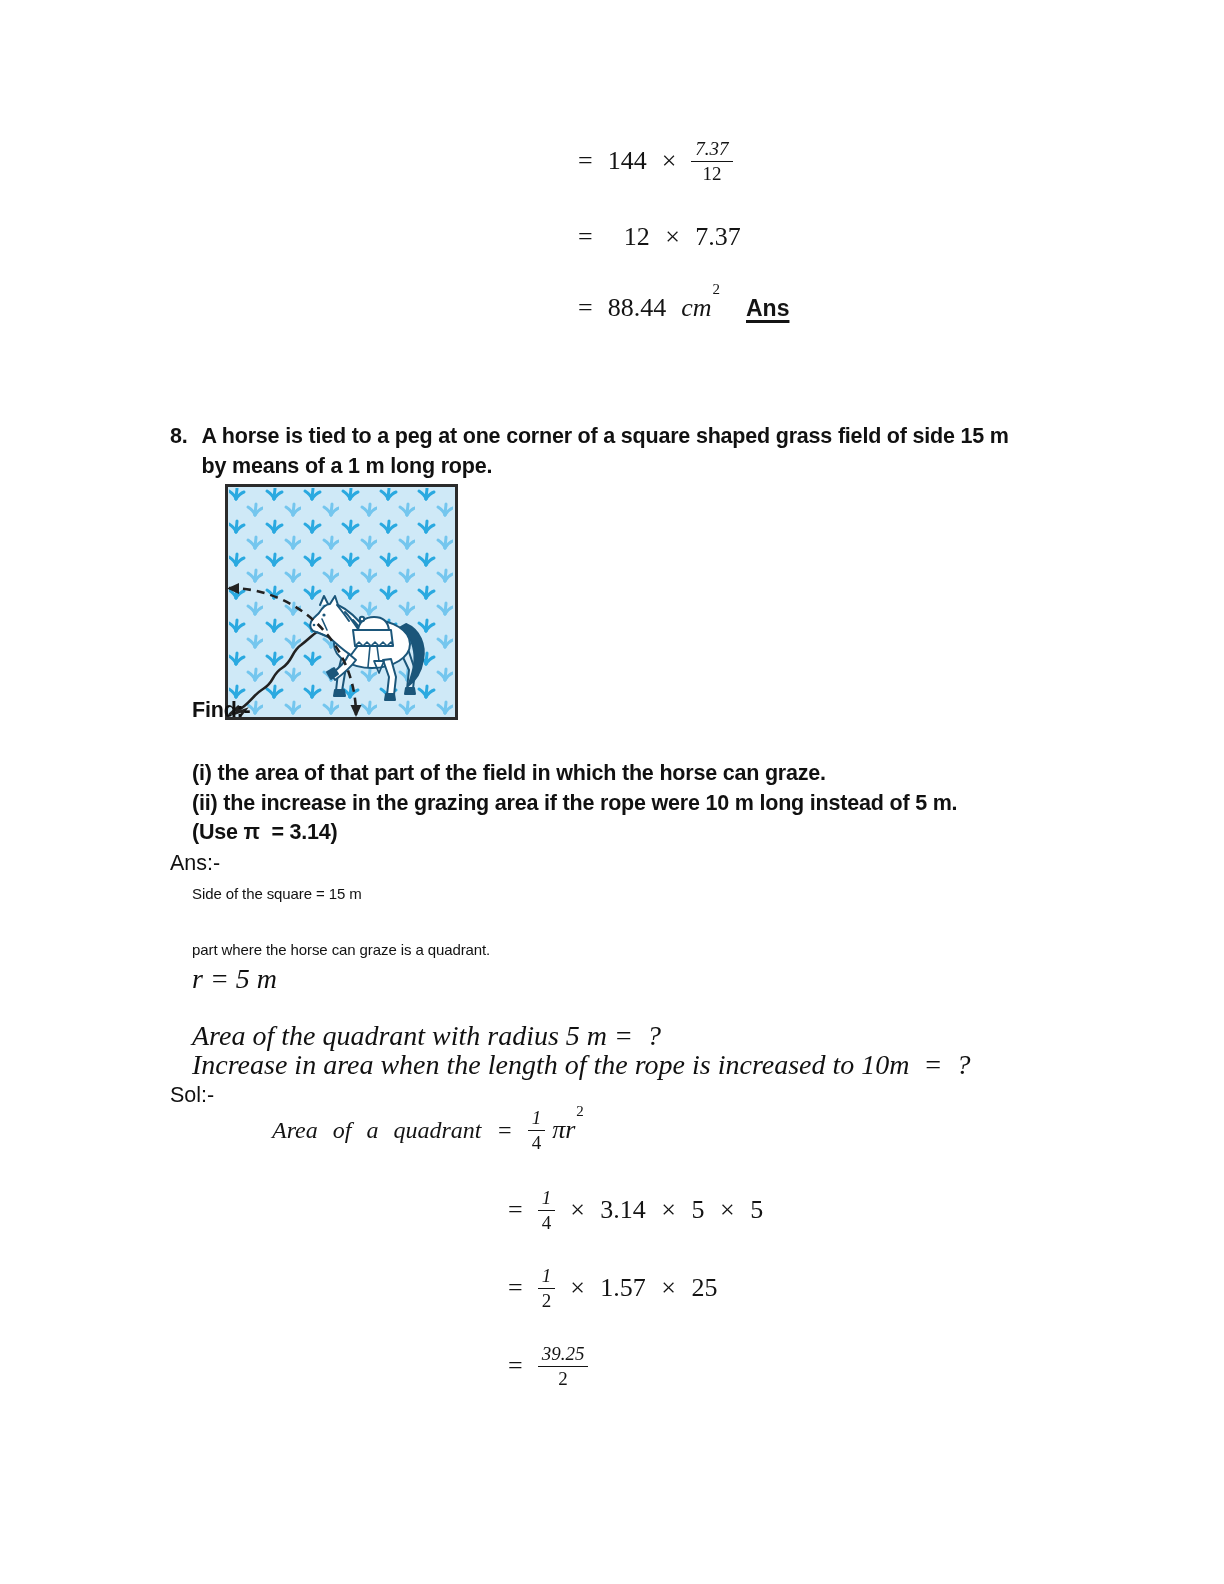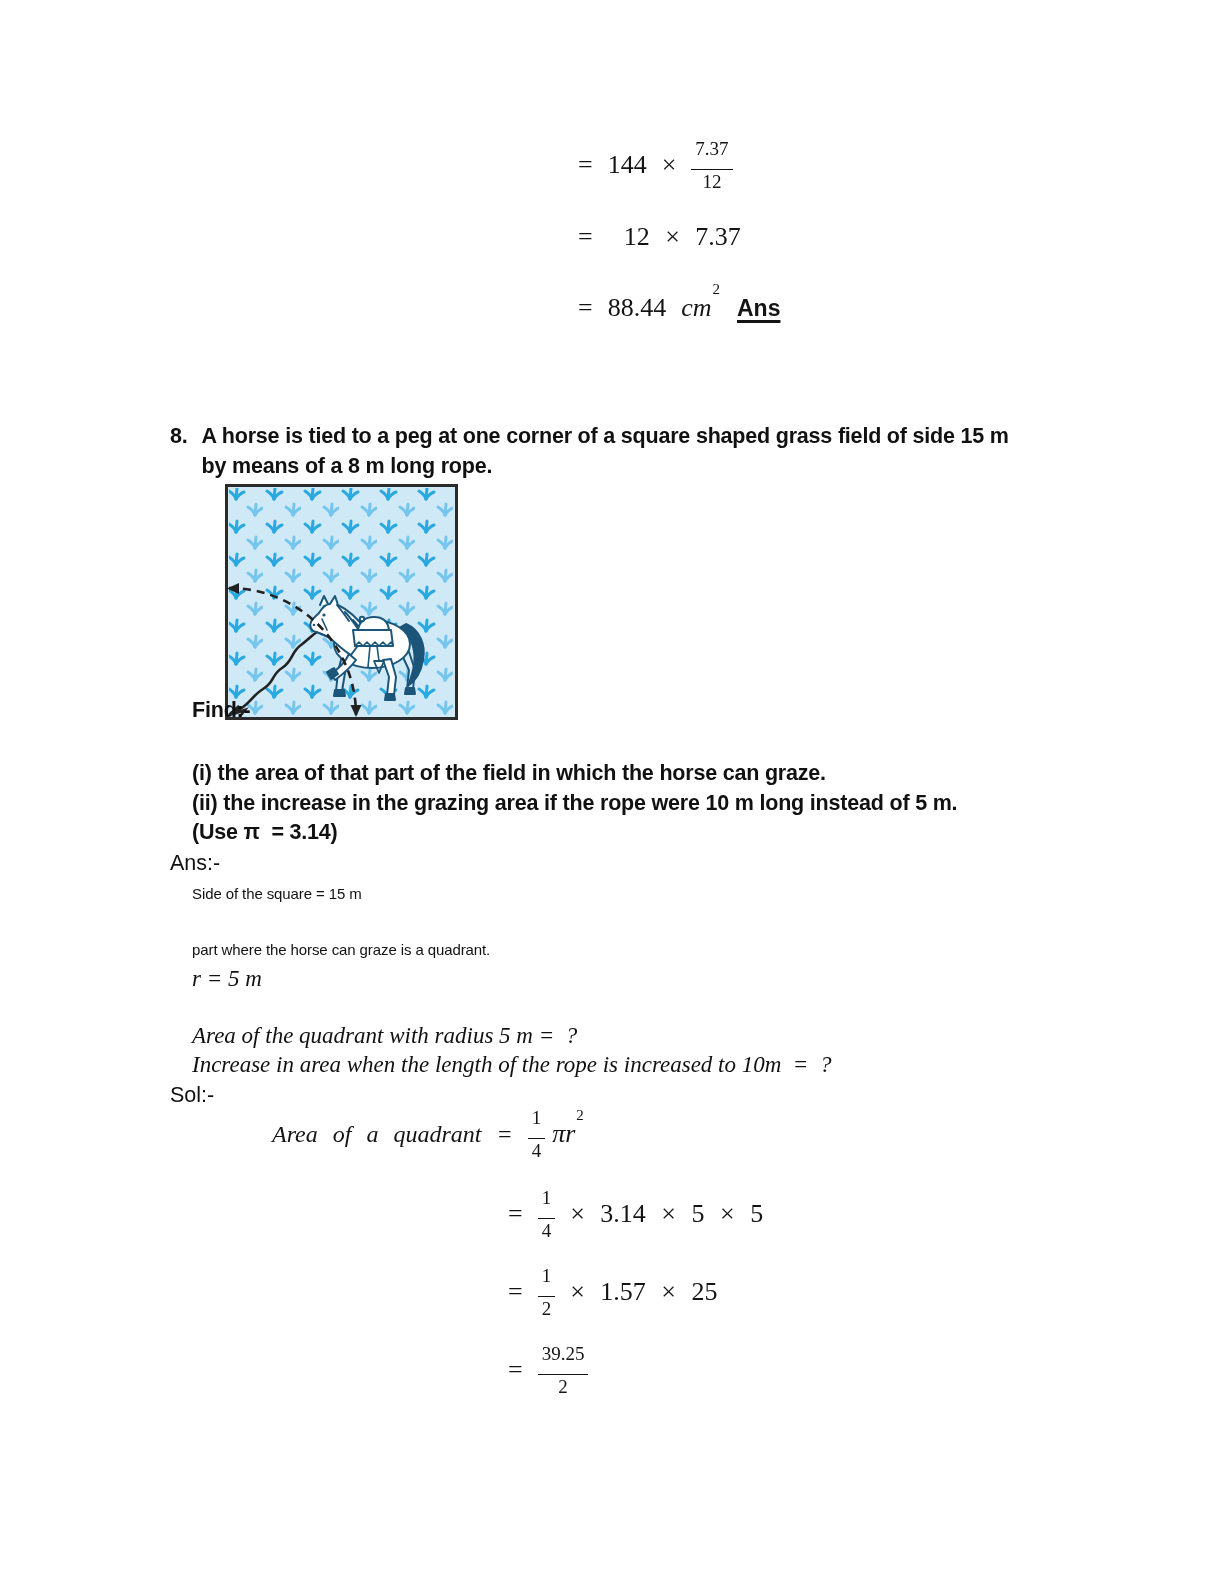--- a/index.html
+++ b/index.html
@@ -7,30 +7,30 @@
   .page{position:relative;width:1224px;height:1584px;background:#fff;margin:0 auto;
         font-family:"Liberation Sans",sans-serif;color:#111;overflow:hidden;}
   .abs{position:absolute;}
   [data-bind]{white-space:pre-wrap;}
   .i{font-style:italic;}
   
   .meq{display:flex;align-items:center;gap:15px;font-family:"Liberation Serif",serif;
        font-size:26px;color:#141414;word-spacing:9px;}
   .frac{display:inline-flex;flex-direction:column;align-items:center;line-height:1.05;
         font-size:19px;font-family:"Liberation Serif",serif;}
-  .frac .fnum{border-bottom:1.7px solid #141414;padding:0 4px 10px;}
+  .frac .fnum{border-bottom:1.7px solid #141414;padding:0 4px 2px;font-style:italic;}
   .frac .fden{padding-top:2px;}
   .sup{font-size:15px;position:relative;top:-12px;margin-left:1px;}
   .ans-lbl{font-family:"Liberation Sans",sans-serif;font-weight:bold;font-size:23px;
            text-decoration:underline;text-decoration-thickness:2.5px;text-underline-offset:4px;
-           margin-left:2px;white-space:pre;}
+           margin-left:11px;white-space:pre;}
   
   .qt{font-size:21.5px;font-weight:bold;letter-spacing:-0.2px;line-height:30px;}
   .body-line{font-size:15px;letter-spacing:-0.1px;line-height:28px;}
-  .math-line{font-family:"Liberation Serif",serif;font-style:italic;font-size:23px;line-height:28px;}
+  .math-line{font-family:"Liberation Serif",serif;font-style:italic;font-size:28px;line-height:28px;}
   .label{font-size:21.5px;}
 </style>
 </head>
 <body>
 
 <div class="page">
 
   <div class="abs meq" style="left:578px;top:139px">
     <span data-bind="top_equations.eq1.eq">=</span>
     <span data-bind="top_equations.eq1.factor">144</span>
@@ -52,21 +52,21 @@
       <span class="i" data-bind="top_equations.eq3.unit">cm</span>
       <span class="sup" data-bind="top_equations.eq3.sup">2</span>
     </span>
     <span class="ans-lbl" data-bind="top_equations.eq3.ans_label">Ans</span>
   </div>
 
   <div class="abs" style="left:170px;top:421px;display:flex;gap:14px;">
     <span class="qt" data-bind="question.number">8.</span>
     <span class="qt">
       <span style="display:block" data-bind="question.line1">A horse is tied to a peg at one corner of a square shaped grass field of side 15 m</span>
-      <span style="display:block" data-bind="question.line2">by means of a 8 m long rope.</span>
+      <span style="display:block" data-bind="question.line2">by means of a 1 m long rope.</span>
     </span>
   </div>
 
   <svg class="abs" style="left:225px;top:484px" width="233" height="236" viewBox="0 0 233 236">
     <defs>
       <g id="tuft" fill="none" stroke-width="3" stroke-linecap="round">
         <path d="M0,0 C-1,-3 -4,-6 -7,-8"></path>
         <path d="M0,0 C0,-4 1,-8 1,-11"></path>
         <path d="M0,0 C2,-3 5,-6 8,-7"></path>
       </g>

